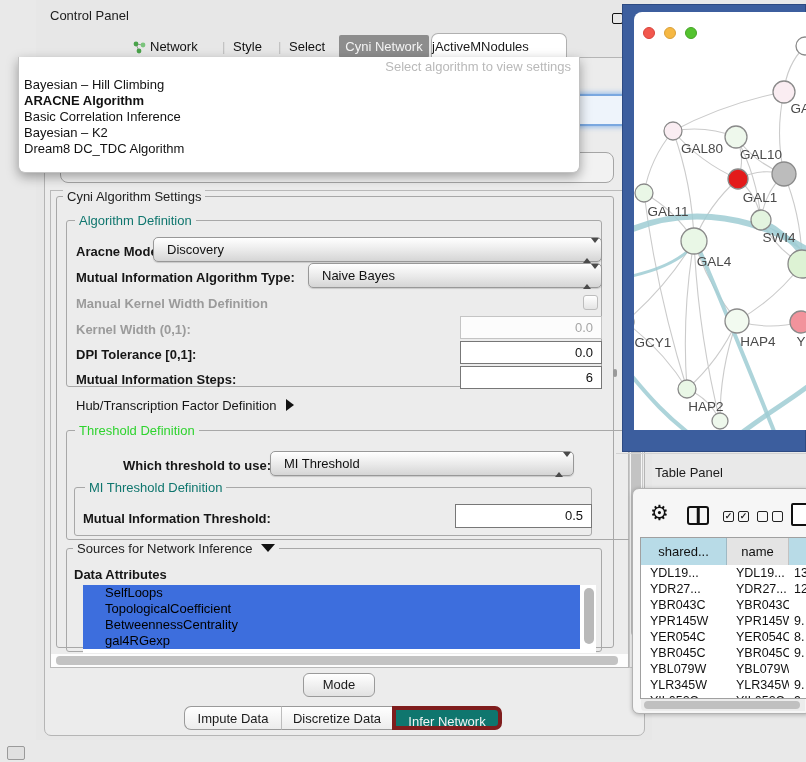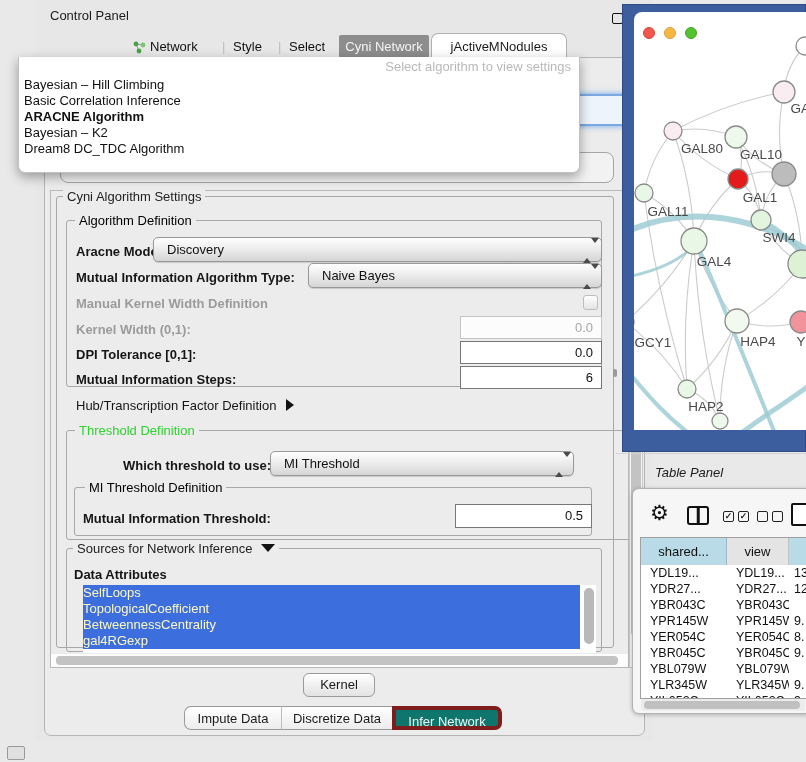--- a/index.html
+++ b/index.html
@@ -15,41 +15,41 @@
   .cp { left:0; top:0; width:616px; height:740px; background:#e7e7e7;margin-left:36px; }
   .titlebar-text { left:14px; top:8px; font-size:13px; color:#1c1c1c; }
   .float-ic { left:576px; top:13px; width:11px; height:11px; border:1.7px solid #111; border-radius:2px; }
   .close-ic { left:593px; top:7px; font-size:14px; font-weight:bold; color:#111; }
 
   .tab-plain { top:39px; font-size:13px; color:#111; cursor:default; }
   .tab-sep { top:39px; color:#bdbdbd; }
   .tab-sel { left:303px; top:35px; width:90px; height:23px; background:#8d8d8d; border-radius:2px;
              color:#f4f4f4; text-align:center; line-height:23px; font-size:13px; }
   .tab-raised { left:395px; top:33px; width:136px; height:25px; background:#fff; border:1px solid #b0b0b0;
-                border-bottom:none; border-radius:7px 7px 0 0; text-align:center; line-height:25px; font-size:13px; }
+                border-bottom:none; border-radius:7px 7px 0 0; line-height:25px; font-size:13px; }
 
   .content-panel { left:8px; top:57px; width:601px; height:679px; background:#ececec;
                    border:1px solid #b5b5b5; border-radius:7px; }
 
   
   .behind-line { left:592px; top:60px; width:1px; height:126px; background:#c6c6c6; }
   .focus-combo { left:420px; top:94px; width:178px; height:32px; border-radius:6px;
                  border:2px solid #7aa8e0; box-shadow:0 0 6px rgba(80,150,230,.8); background:#eef4fb; }
   .behind-combo { left:24px; top:152px; width:554px; height:31px; border-radius:8px;
                   border:1px solid #a5a5a5; background:#f2f2f2; }
 
   .scrollarea { left:14px; top:190px; width:579px; height:478px; border:1px solid #b9b9b9; background:#ececec; }
   .vtrack { left:593px; top:190px; width:14px; height:478px; background:#f5f5f5; border:1px solid #c9c9c9; }
   .vthumb { left:1px; top:6px; width:10px; height:440px; background:#c3c3c3; border-radius:5px; }
   .htrack { left:15px; top:654px; width:577px; height:13px; background:#fdfdfd; }
   .hthumb { left:5px; top:2px; width:562px; height:9px; background:#c3c3c3; border-radius:4px; }
 
   .gb { position:absolute; border:1px solid #a8a8a8; border-radius:3px; }
   .gb-title { position:absolute; top:-8px; background:#ececec; padding:0 4px; font-size:13px; }
-  .t-blue { color:#000000; } .t-green { color:#2fd32f; } .t-dark { color:#222; }
+  .t-blue { color:#0f766e; } .t-green { color:#2fd32f; } .t-dark { color:#222; }
 
   .lbl  { position:absolute; font-size:13px; font-weight:bold; color:#161616; }
   .lbl-g{ position:absolute; font-size:13px; font-weight:bold; color:#9b9b9b; }
   .lbl-n{ position:absolute; font-size:13px; color:#161616; }
 
   .combo { position:absolute; height:25px; border:1px solid #989898; border-radius:5px;
            background:linear-gradient(#ffffff,#e9e9e9 55%,#d5d5d5); box-shadow:0 1px 1px rgba(0,0,0,.15);text-align:right; }
   .combo-text { position:absolute; left:13px; top:4px; font-size:13px; color:#111; }
   .stepper { position:absolute; right:9px; top:5px; width:9px; }
   .tri-up { width:0; height:0; border-left:4px solid transparent; border-right:4px solid transparent;
@@ -63,22 +63,22 @@
 
   .chk { left:547px; top:295px; width:15px; height:15px; border:1px solid #bdbdbd; border-radius:3px;
          background:linear-gradient(#ffffff,#e4e4e4); }
 
   .arrow-right { display:inline-block; width:0; height:0; border-top:6px solid transparent;
                  border-bottom:6px solid transparent; border-left:8px solid #111; margin-left:10px; vertical-align:-1px;}
   .arrow-down  { display:inline-block; width:0; height:0; border-left:7px solid transparent;
                  border-right:7px solid transparent; border-top:8px solid #111; margin-left:8px; vertical-align:1px;}
 
   .attr-list { left:47px; top:585px; width:513px; height:68px; background:#fff; overflow:hidden; }
-  .attr-row { width:497px; height:16px; background:#3d6edd; color:#fef9c3; font-size:13px;
-              line-height:16px; padding-left:0; }
+  .attr-row { width:497px; height:16px; background:#3d6edd; color:#000000; font-size:13px;
+              line-height:16px; padding-left:22px; }
   .attr-scroll { position:absolute; left:501px; top:3px; width:10px; height:56px; background:#b9b9b9; border-radius:5px; }
 
   .apply-btn { left:267px; top:673px; width:72px; height:24px; border:1px solid #9a9a9a; border-radius:6px;
                background:linear-gradient(#ffffff,#e2e2e2); text-align:center; line-height:22px; font-size:13px; }
 
   .seg { position:absolute; top:706px; height:24px; line-height:24px; text-align:center; font-size:13px;
          background:linear-gradient(#ffffff,#ececec); border-top:1px solid #9a9a9a; border-bottom:1px solid #9a9a9a; }
   .seg-first { border-left:1px solid #9a9a9a; border-radius:7px 0 0 7px; }
   .seg-mid   { border-left:1px solid #bdbdbd; }
   .seg-sel   { background:#0f766e; color:#f4f4f4; border:4px solid #7f1d1d; border-radius:0 7px 7px 0; }
@@ -89,21 +89,21 @@
   .divider-dot { left:613px; top:369px; width:4px; height:8px; background:#9a9a9a; border-radius:2px; }
   .net-frame { left:622px; top:4px; width:184px; height:448px; background:#3c5e9e;
                box-shadow:inset 0 0 0 1px #2d4a82; }
   .net-win { left:634px; top:12px; width:172px; height:418px; background:#fff; border-top-left-radius:8px; overflow:hidden; }
   .light { position:absolute; top:15px; width:12px; height:12px; border-radius:50%; }
   .l-red   { left:9px;  background:#f2574d; border:1px solid #d8433c; }
   .l-yel   { left:30px; background:#f6b843; border:1px solid #d9a03a; }
   .l-grn   { left:51px; background:#54c32f; border:1px solid #46a427; }
 
   .tp-sep { left:616px; top:453px; width:190px; height:1px; background:#d2d2d2; }
-  .tp-label { left:655px; top:465px; font-size:13px; color:#1c1c1c;font-style:italic; }
+  .tp-label { left:655px; top:465px; font-size:13px; color:#1c1c1c; }
 
   .tbl-win { left:632px; top:488px; width:180px; height:226px; background:#f6f6f6;
              border:1px solid #b2b2b2; border-radius:7px; box-shadow:0 1px 4px rgba(0,0,0,.25); }
   .gear { left:650px; top:502px; font-size:21px; color:#111; line-height:1; }
   .cols-ic { left:687px; top:506px; width:22px; height:19px; border:2.5px solid #111; border-radius:3px; }
   .cols-ic div { position:absolute; left:50%; top:0; width:2.5px; height:100%; background:#111; transform:translateX(-50%); }
   .ckbox { position:absolute; width:11px; height:11px; border:1.8px solid #222; border-radius:2px;
            font-size:9px; line-height:9px; text-align:center; color:#222; font-weight:bold; }
   .file-ic { left:791px; top:503px; width:20px; height:23px; border:2.5px solid #111; border-radius:2px; background:#fff; }
 
@@ -224,21 +224,21 @@
         <div class="attr-row">gal4RGexp</div>
       </div>
 
     <div class="abs vtrack">
         <div class="abs vthumb"></div>
       </div>
     <div class="abs htrack">
         <div class="abs hthumb"></div>
       </div>
 
-    <div class="abs apply-btn">Kernel</div>
+    <div class="abs apply-btn">Mode</div>
 
     <span class="seg seg-first" style="left:148px;width:97px">Impute Data</span>
     <span class="seg seg-mid" style="left:245px;width:111px">Discretize Data</span>
     <span class="seg seg-sel" style="left:356px;width:110px">Infer Network</span>
   </div>
 
   <div class="abs grip"></div>
 
   <div class="abs divider-dot"></div>
 
@@ -322,21 +322,21 @@
     </div>
   <span class="ckbox" style="left:723px;top:511px">✓</span>
   <span class="ckbox" style="left:738px;top:511px">✓</span>
   <span class="ckbox" style="left:757px;top:511px"></span>
   <span class="ckbox" style="left:772px;top:511px"></span>
   <div class="abs file-ic"></div>
 
   <div class="abs tbl">
     <div class="thr" id="tbl-head">
         <div class="th th-blue" style="width: 86px;">shared...</div>
-        <div class="th th-gray" style="width: 62px;">view</div>
+        <div class="th th-gray" style="width: 62px;">name</div>
         <div class="th th-blue" style="width: 60px;">A</div>
       </div>
     <div id="tbl-body">
         <div class="trow">
           <div class="td" style="width: 86px; padding-left: 9px;">YDL19...</div>
           <div class="td" style="width: 62px; padding-left: 9px;">YDL19...</div>
           <div class="td" style="width: 60px; padding-left: 5px;">13</div>
         </div>
         <div class="trow">
           <div class="td" style="width: 86px; padding-left: 9px;">YDR27...</div>
@@ -381,20 +381,20 @@
       </div>
   </div>
   <div class="abs tbl-htrack">
       <div class="abs tbl-hthumb"></div>
     </div>
 
   <div class="abs dropdown">
     <div class="dd-place">Select algorithm to view settings</div>
     <div id="dd-items">
         <div class="dd-item">Bayesian – Hill Climbing</div>
+        <div class="dd-item dd-sel">ARACNE Algorithm</div>
         <div class="dd-item">Basic Correlation Inference</div>
-        <div class="dd-item dd-sel">ARACNE Algorithm</div>
         <div class="dd-item">Bayesian – K2</div>
         <div class="dd-item">Dream8 DC_TDC Algorithm</div>
       </div>
   </div>
 
 </div>
 
 </body></html>

